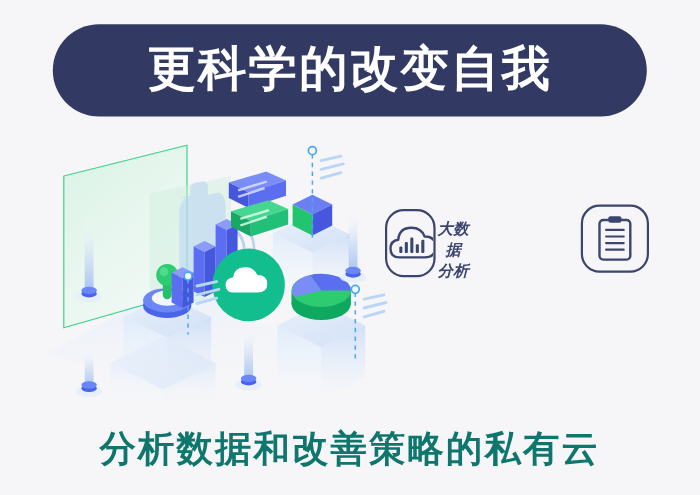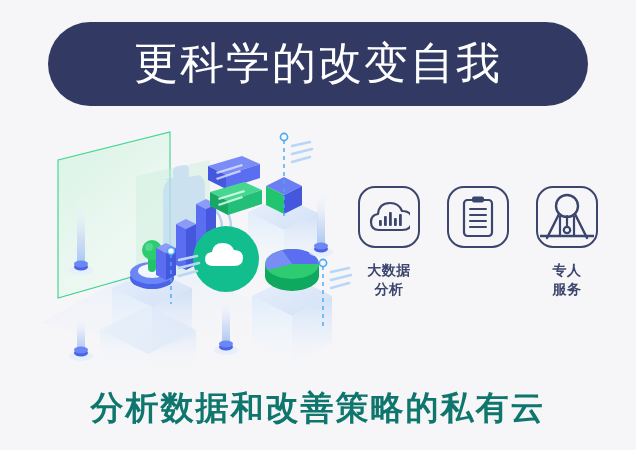--- a/index.html
+++ b/index.html
@@ -14,36 +14,36 @@
   #root{position:relative;width:636px;height:450px;overflow:hidden;background:#f6f6f8;}
 
   
   .header-pill{
     position:absolute;left:48px;top:22px;width:540px;height:84px;
     background:#323a63;border-radius:42px;
     display:flex;align-items:center;justify-content:center;
   }
   .header-title{
     color:#ffffff;font-size:44px;line-height:1;letter-spacing:2px;
-    font-weight:400;white-space:nowrap;
+    font-weight:700;white-space:nowrap;
     transform:translateY(-1px);
   }
 
   
   .illustration{
     position:absolute;left:30px;top:118px;width:340px;height:250px;
   }
   .illustration svg{display:block;width:340px;height:250px;}
 
   
   .features{
     position:absolute;left:350px;top:186px;width:256px;height:150px;
     display:flex;justify-content:space-between;align-items:flex-start;
   }
-  .feature{width:78px;display:flex;flex-direction:column;align-items:center;}
+  .feature{width:78px;display:flex;align-items:center;font-style:italic;}
   .feature-icon{
     width:62px;height:62px;border:2px solid #3c456e;border-radius:17px;
     box-sizing:border-box;display:flex;align-items:center;justify-content:center;
     overflow:hidden;background:transparent;
   }
   .feature-icon svg{display:block;}
   .feature-label{
     margin-top:13px;color:#3c456e;font-size:14px;font-weight:700;
     line-height:1.35;text-align:center;letter-spacing:0.5px;
   }
@@ -278,36 +278,18 @@
           <g stroke="#3c456e" stroke-width="2" stroke-linecap="round">
             <line x1="11" y1="14" x2="27" y2="14"></line>
             <line x1="11" y1="20" x2="27" y2="20"></line>
             <line x1="11" y1="26" x2="27" y2="26"></line>
             <line x1="11" y1="32" x2="27" y2="32"></line>
           </g>
         </svg>
       </div>
     </div>
 
-    <div class="feature">
-      <div class="feature-icon">
-        <svg width="58" height="58" viewBox="0 0 58 58">
-          <circle cx="29" cy="18" r="11" fill="none" stroke="#3c456e" stroke-width="2.4"></circle>
-          <path d="M21,26 L9,50" fill="none" stroke="#3c456e" stroke-width="2.4" stroke-linecap="round"></path>
-          <path d="M37,26 L49,50" fill="none" stroke="#3c456e" stroke-width="2.4" stroke-linecap="round"></path>
-          <path d="M22,28 L22,47" fill="none" stroke="#3c456e" stroke-width="2.2"></path>
-          <path d="M36,28 L36,47" fill="none" stroke="#3c456e" stroke-width="2.2"></path>
-          <path d="M29,28 q0,8 0,11" fill="none" stroke="#3c456e" stroke-width="2.2" stroke-linecap="round"></path>
-          <circle cx="29" cy="42" r="3.2" fill="none" stroke="#3c456e" stroke-width="2.2"></circle>
-          <line x1="2" y1="48" x2="56" y2="48" stroke="#3c456e" stroke-width="2.4"></line>
-        </svg>
-      </div>
-      <div class="feature-label">
-        <span>专人</span>
-        <span>服务</span>
-      </div>
-    </div>
 
   </div>
 
   <div class="footer-text">分析数据和改善策略的私有云</div>
 
 </div>
 
 </body></html>

